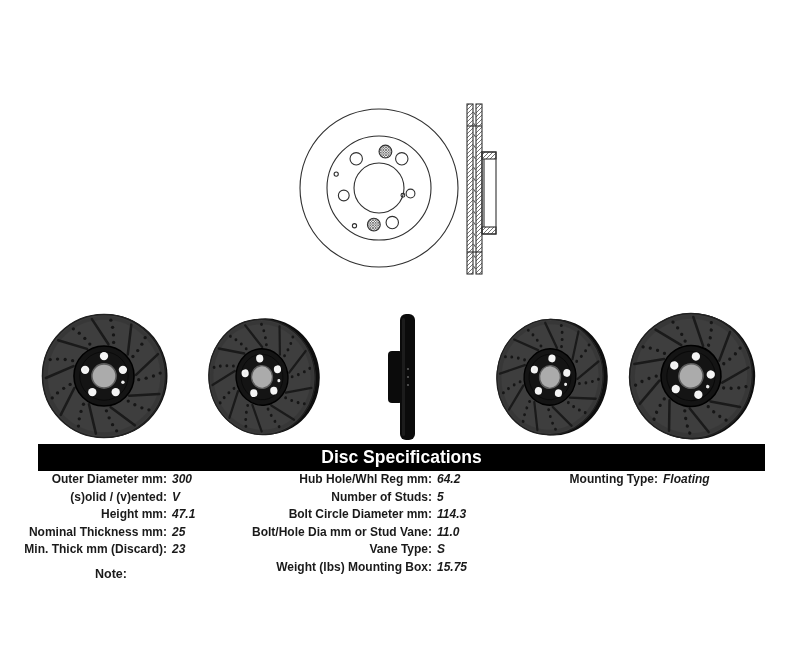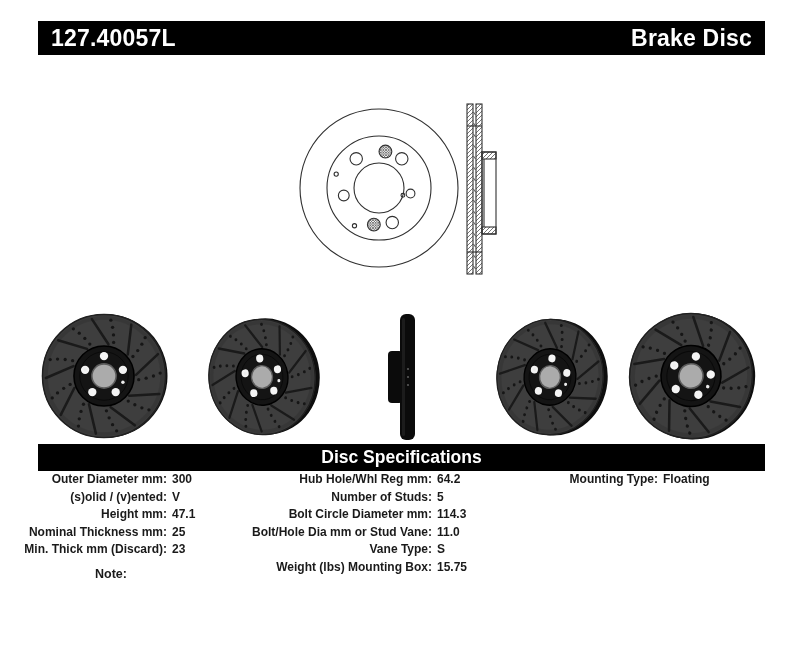--- a/index.html
+++ b/index.html
@@ -30,36 +30,32 @@
   .tech-drawing { position:absolute; left:295px; top:98px; width:215px; height:182px; }
 
   .photo { position:absolute; }
 
   .spec-col { position:absolute; font-size:12px; font-weight:bold; }
   .spec-row { position:relative; height:17.6px; line-height:17.6px; }
   .spec-label {
     position:absolute; right:100%; top:0;
     white-space:nowrap; padding-right:5px; 
   }
-  .spec-value { position:absolute; left:0; top:0; white-space:nowrap; }
+  .spec-value { position:absolute; left:0; top:0; white-space:nowrap;font-style:italic; }
   .col-left   { left:172px; top:471px; }
   .col-middle { left:437px; top:471px; }
   .col-right  { left:663px; top:471px; }
 
   .note { position:absolute; left:95px; top:567px; font-size:12.5px; font-weight:bold; }
 </style>
 </head>
 <body>
 
 <div class="sheet">
 
-  <div class="bar header-bar">
-    <span>127.40057L</span>
-    <span>Brake Disc</span>
-  </div>
 
   <svg class="tech-drawing" viewBox="0 0 215 182" role="img" aria-label="brake disc line drawing: front view and vented cross-section">
     <defs>
       <pattern id="hatch" width="4" height="4" patternUnits="userSpaceOnUse">
         <path d="M0 4 L4 0" stroke="#3a3a3a" stroke-width="0.7"></path>
       </pattern>
       <pattern id="xhatch" width="2.6" height="2.6" patternUnits="userSpaceOnUse">
         <path d="M0 2.6 L2.6 0 M0 0 L2.6 2.6" stroke="#333" stroke-width="0.6"></path>
       </pattern>
     </defs>

